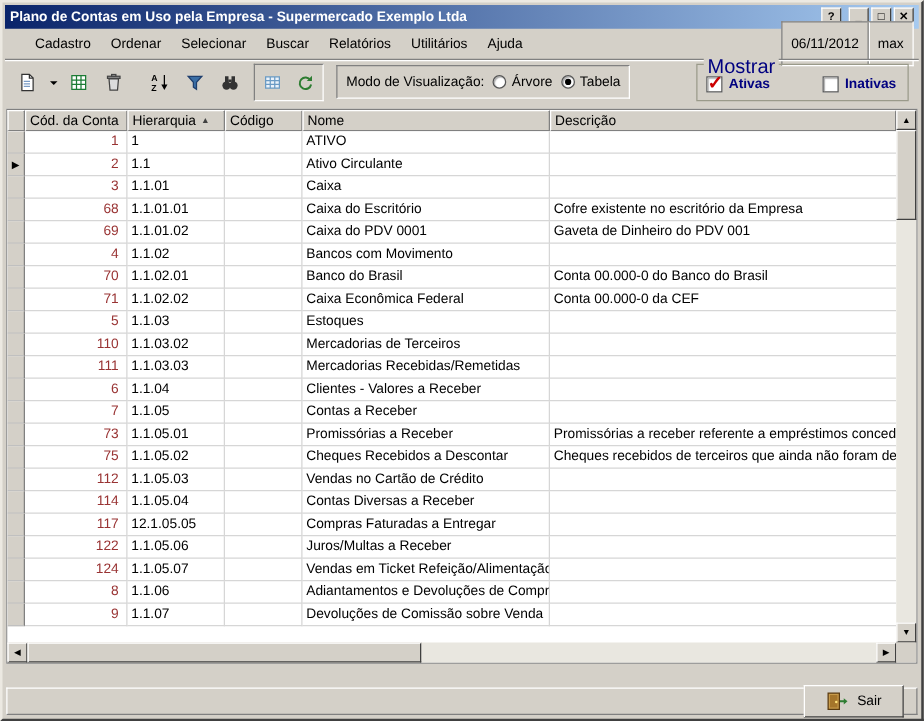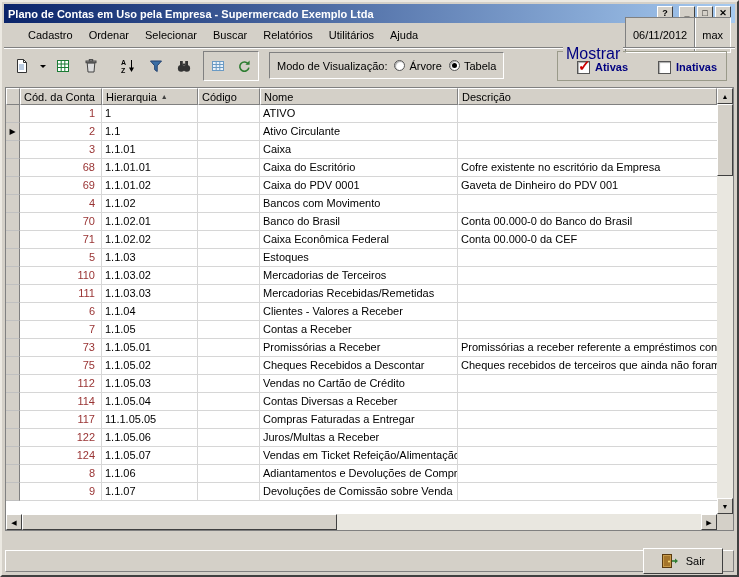--- a/index.html
+++ b/index.html
@@ -71,21 +71,21 @@
   }
   .mostrar {
     margin-left: auto; margin-right: 3px; width: 170px; height: 30px;
     border: 1px solid #9a9a8a; position: relative;
     display: flex; align-items: center; justify-content: space-between; padding: 3px 9px 0 7px;
   }
   .mostrar .legend {
     position: absolute; top: -7px; left: 5px; background: #D4D0C8; padding: 0 3px;
     color: var(--navy-label, #000080); font-size: 16px; font-weight: normal;
   }
-  .check-row { display: flex; align-items: center; gap: 5px; font-weight: bold; color: var(--navy-label, #000080); margin-left: 12px; }
+  .check-row { display: flex; align-items: center; gap: 5px; font-weight: bold; color: var(--navy-label, #000080); }
   .checkbox { width: 13px; height: 13px; background: #fff; border: 1px solid #555; position: relative; box-shadow: inset 1px 1px 1px #aaa; }
   .checkbox.checked::after {
     content: "✓"; position: absolute; left: 0; top: -5px;
     color: var(--check-red, #CC0000); font-size: 15px; font-weight: bold;
   }
   
   .grid {
     position: absolute; left: 3px; right: 3px; top: 85px; bottom: 44px;
     background: #fff; border: 1px solid #808080;
   }
@@ -102,21 +102,21 @@
   .row { display: flex; height: 18px; }
   .gutter {
     width: 14px; background: #D4D0C8; border-right: 1px solid #808080; border-bottom: 1px solid #C0C0C0;
     display: flex; align-items: center; justify-content: center; font-size: 8px; color: #000;
   }
   .cell {
     border-right: 1px solid #D6D6D6; border-bottom: 1px solid #D6D6D6;
     padding: 2px 3px; white-space: nowrap; overflow: hidden; color: #000;
   }
   .w0 { width: 82px; }
-  .w1 { width: 96px; }
+  .w1 { width: 78px; }
   .w2 { width: 62px; }
   .w3 { width: 198px; }
   .w4 { flex: 1; min-width: 0; }
   .cell.w0 { text-align: right; padding-right: 6px; color: var(--code-text, #993333); }
   .cell.w4 { border-right: none; }
   
   .vscroll { position: absolute; top: 0; right: 0; width: 16px; bottom: 16px; background: #E9E7E0; }
   .hscroll { position: absolute; left: 0; bottom: 0; right: 16px; height: 16px; background: #E9E7E0; }
   .sbtn {
     position: absolute; width: 16px; height: 16px; background: #D4D0C8;
@@ -412,21 +412,21 @@
           <div class="gutter"></div>
           <div class="cell w0">114</div>
           <div class="cell w1">1.1.05.04</div>
           <div class="cell w2"></div>
           <div class="cell w3">Contas Diversas a Receber</div>
           <div class="cell w4"></div>
         </div>
         <div class="row">
           <div class="gutter"></div>
           <div class="cell w0">117</div>
-          <div class="cell w1">11.1.05.05</div>
+          <div class="cell w1">12.1.05.05</div>
           <div class="cell w2"></div>
           <div class="cell w3">Compras Faturadas a Entregar</div>
           <div class="cell w4"></div>
         </div>
         <div class="row">
           <div class="gutter"></div>
           <div class="cell w0">122</div>
           <div class="cell w1">1.1.05.06</div>
           <div class="cell w2"></div>
           <div class="cell w3">Juros/Multas a Receber</div>

